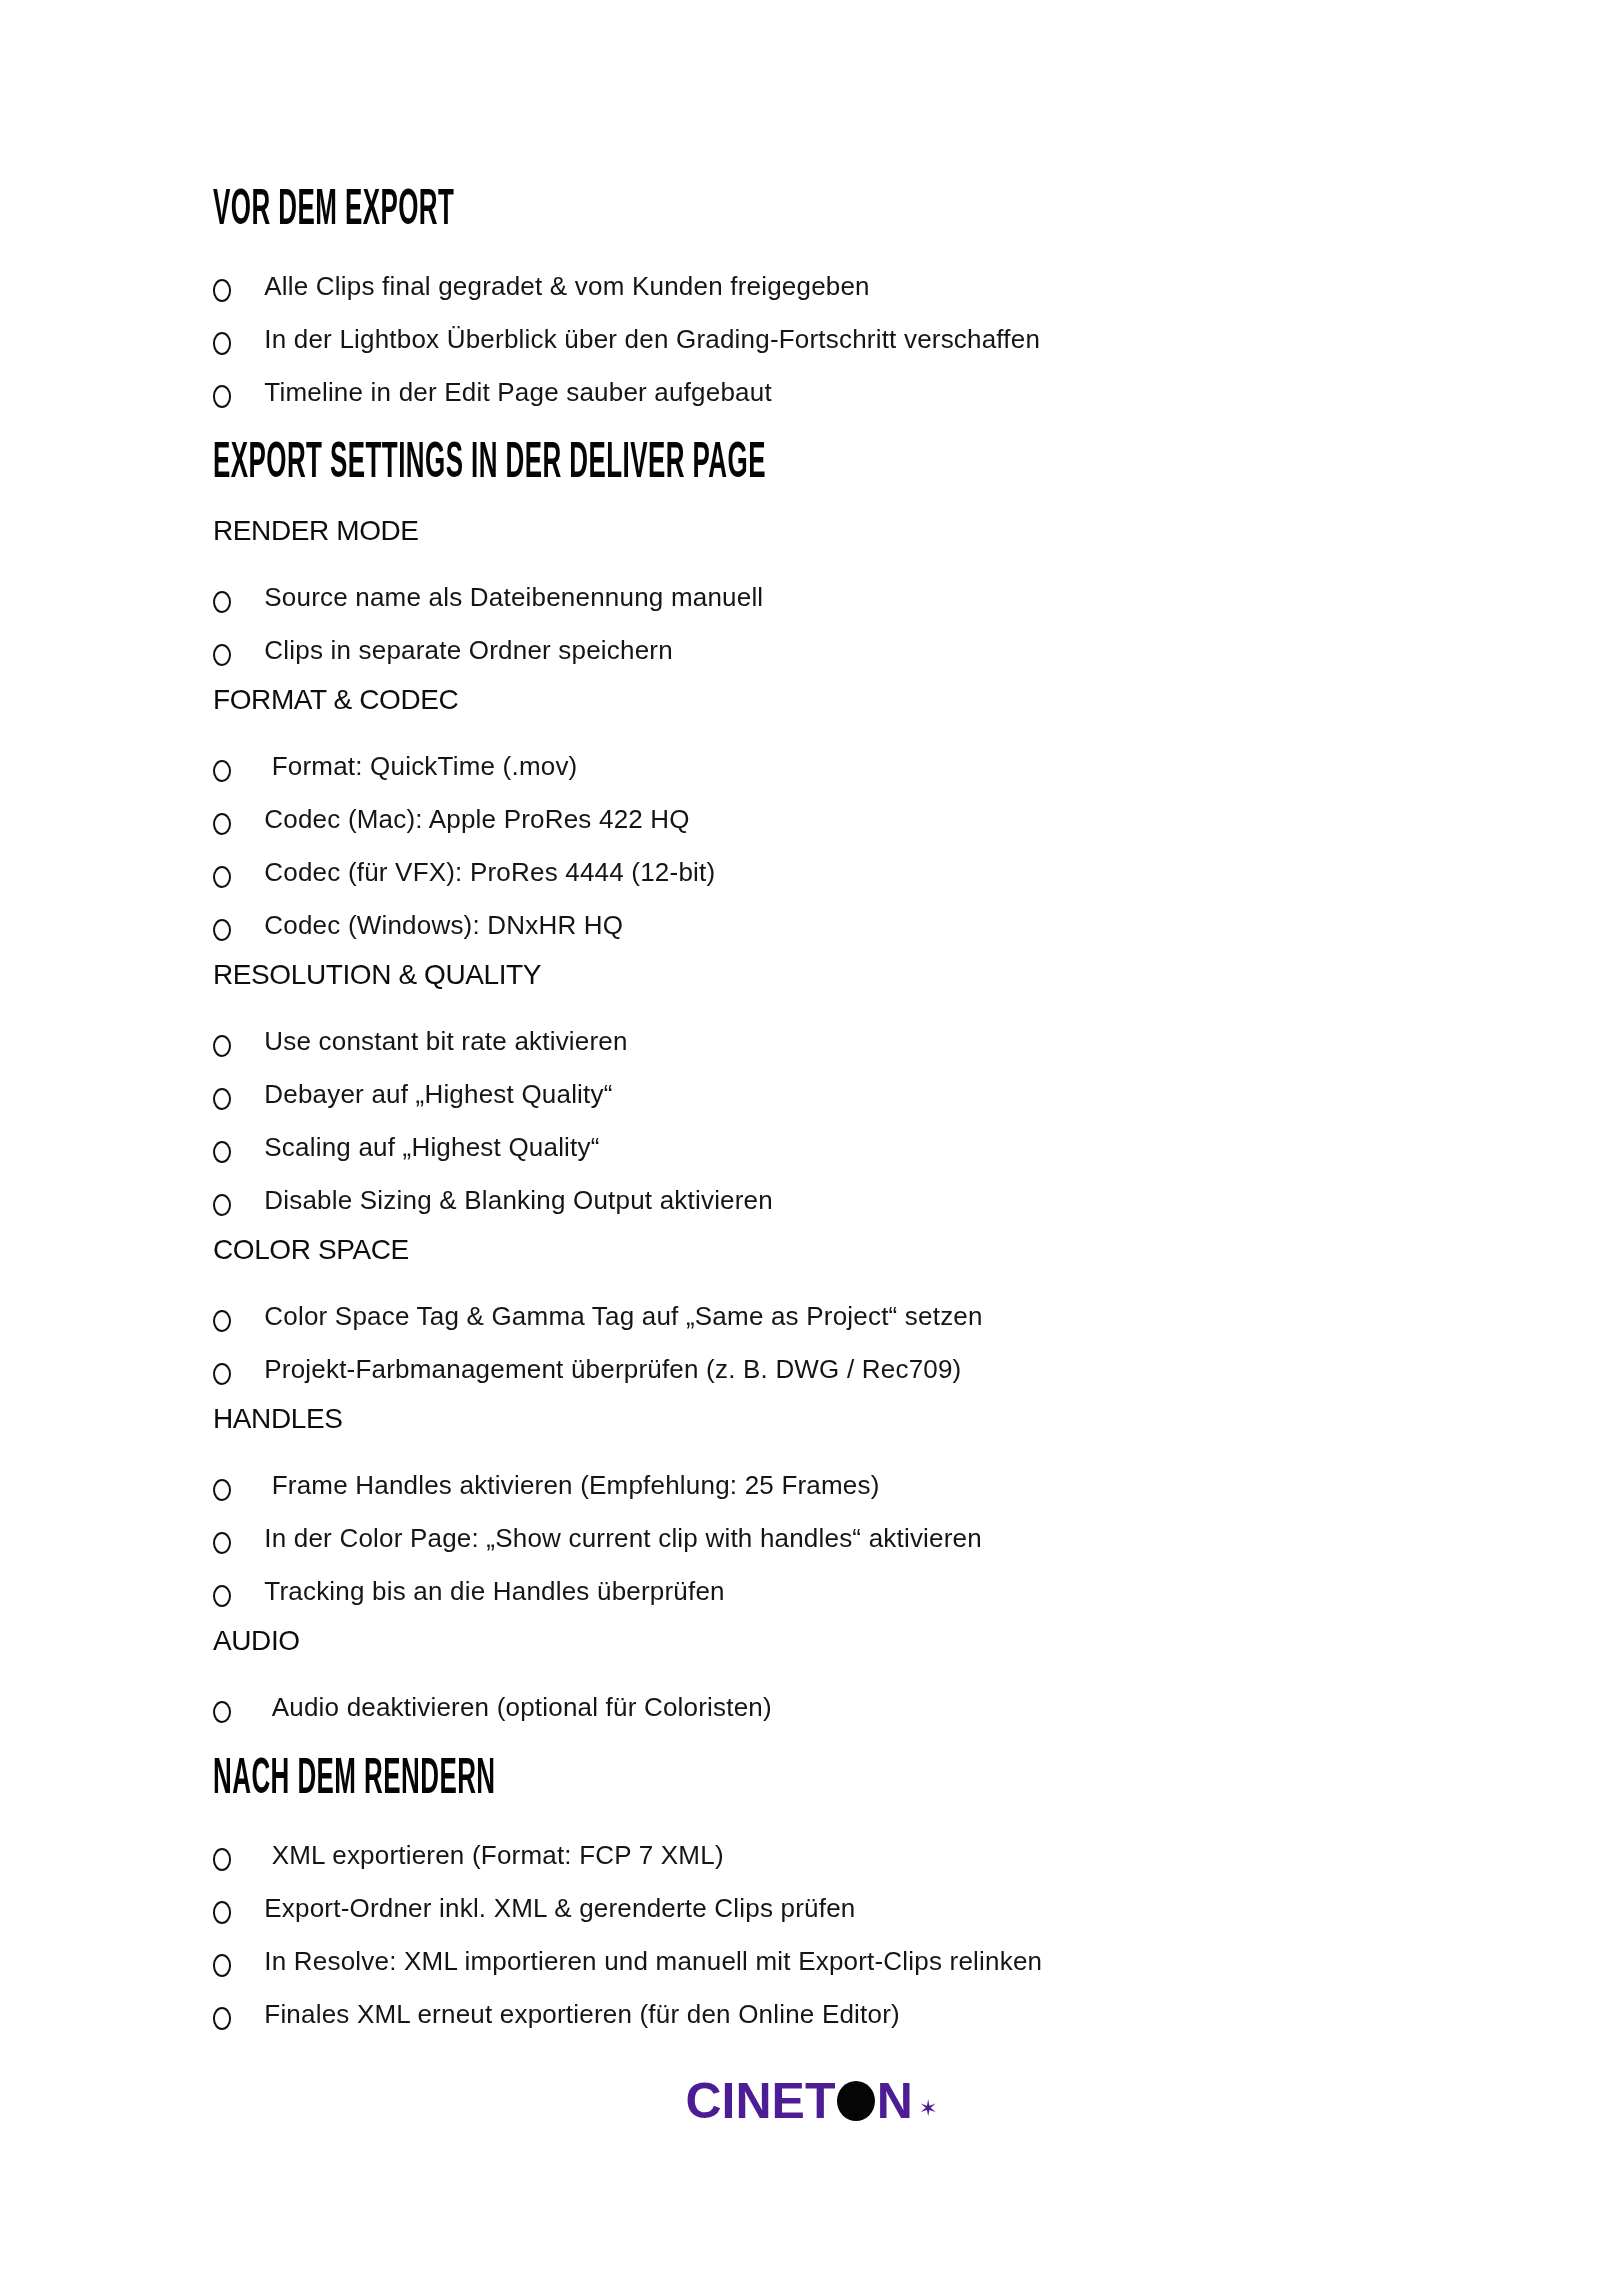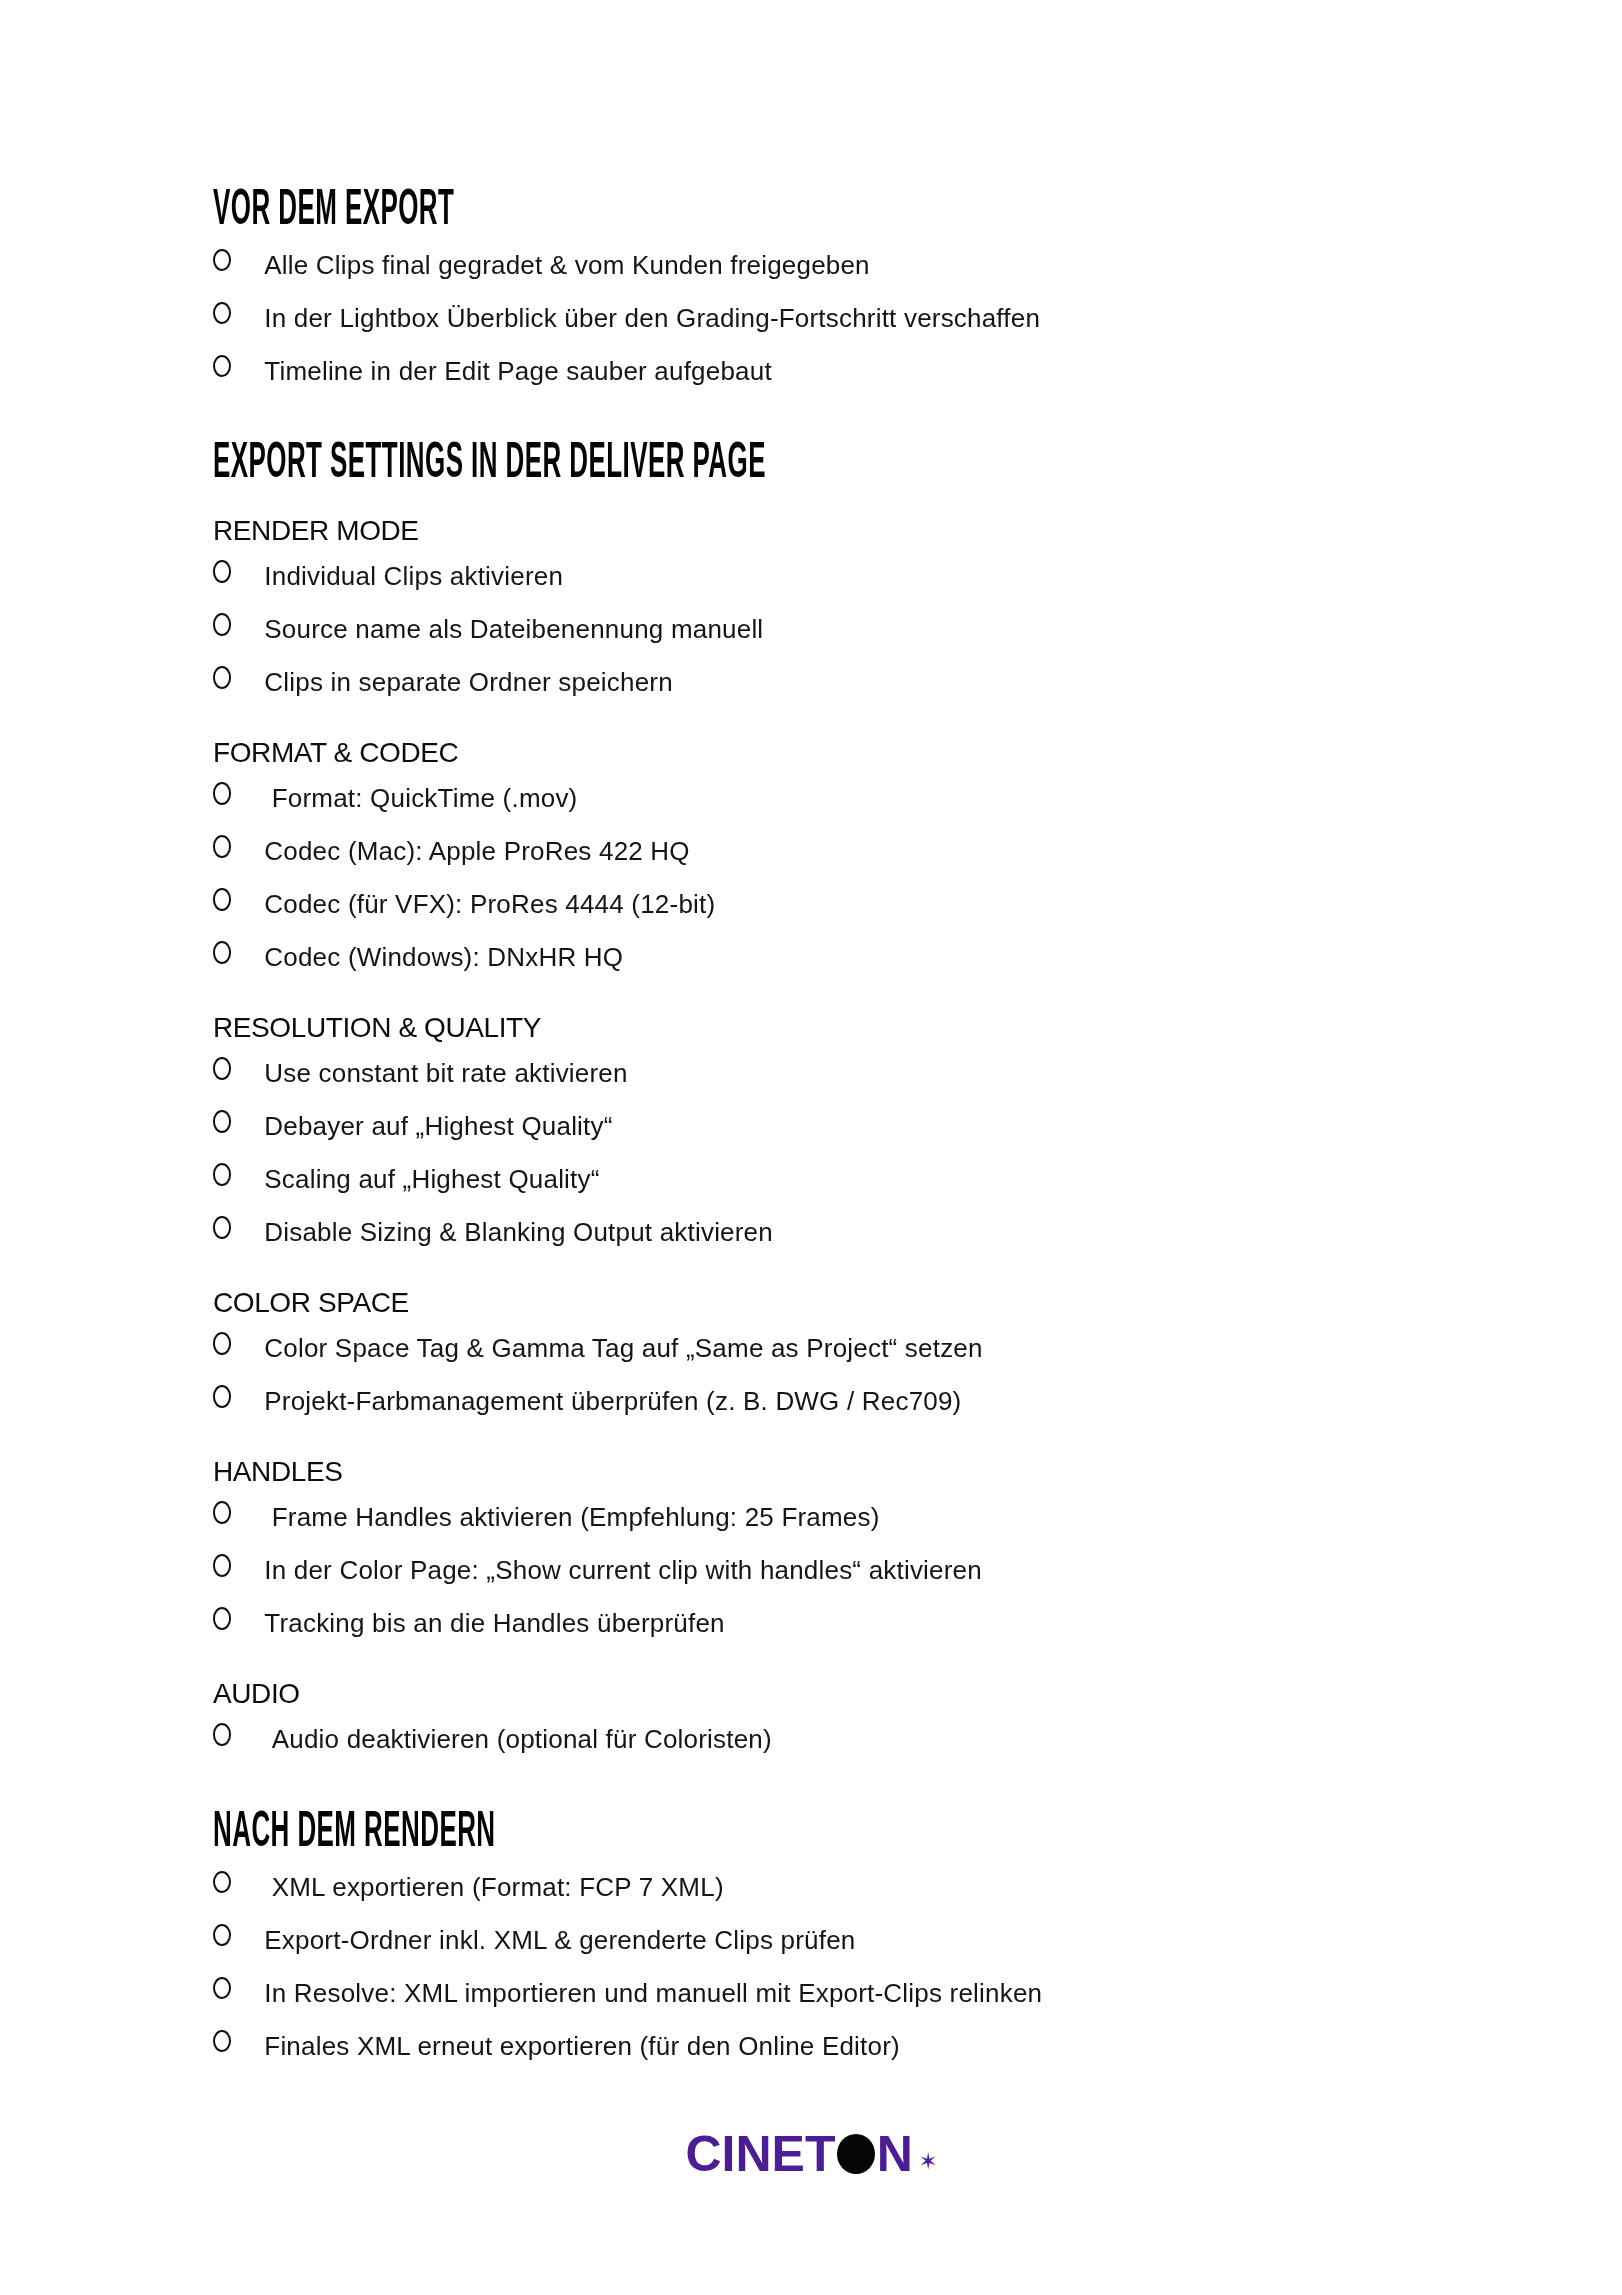--- a/index.html
+++ b/index.html
@@ -34,21 +34,21 @@
     font-size: 28px;
     line-height: 43px;
     font-weight: normal;
     letter-spacing: -0.4px;
     color: #0d0d0d;
     white-space: nowrap;
   }
   .checklist { margin: 0; padding: 0; }
   .item {
     display: flex;
-    align-items: flex-start;
+    align-items: flex-end;
     height: 53px;
   }
   .bullet {
     flex: 0 0 auto;
     width: 18.3px;
     height: 22.5px;
     border: 2.5px solid #101010;
     border-radius: 50%;
     margin-right: 33px;
     box-sizing: border-box;
@@ -115,24 +115,20 @@
         <span class="txt">Timeline in der Edit Page sauber aufgebaut</span>
       </div>
     </div>
 
     <h1><span class="cond">EXPORT SETTINGS IN DER DELIVER PAGE</span></h1>
 
     <h2>RENDER MODE</h2>
     <div class="checklist">
       <div class="item">
         <span class="bullet"></span>
-        <span class="txt">Individual Clips aktivieren</span>
-      </div>
-      <div class="item">
-        <span class="bullet"></span>
         <span class="txt">Source name als Dateibenennung manuell</span>
       </div>
       <div class="item">
         <span class="bullet"></span>
         <span class="txt">Clips in separate Ordner speichern</span>
       </div>
     </div>
 
     <h2>FORMAT &amp; CODEC</h2>
     <div class="checklist">

